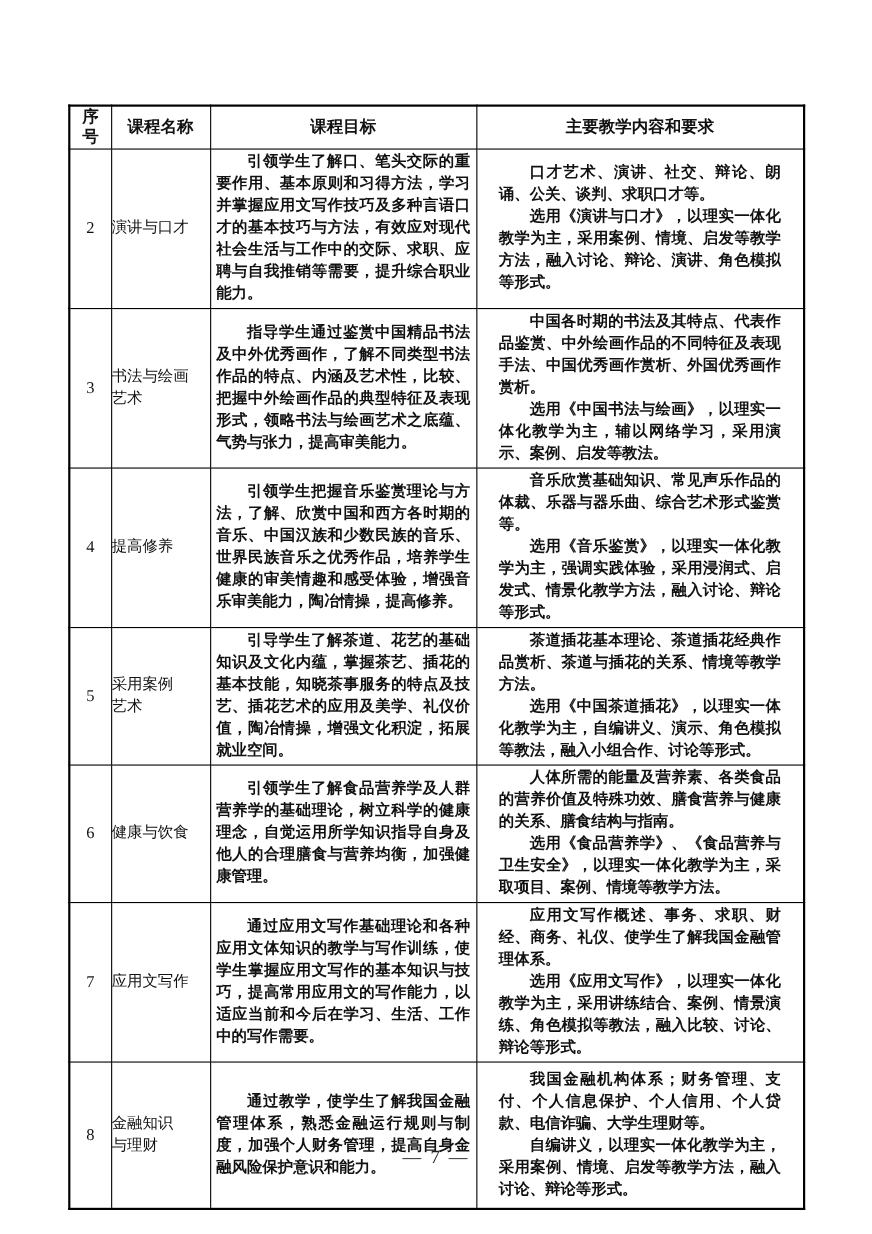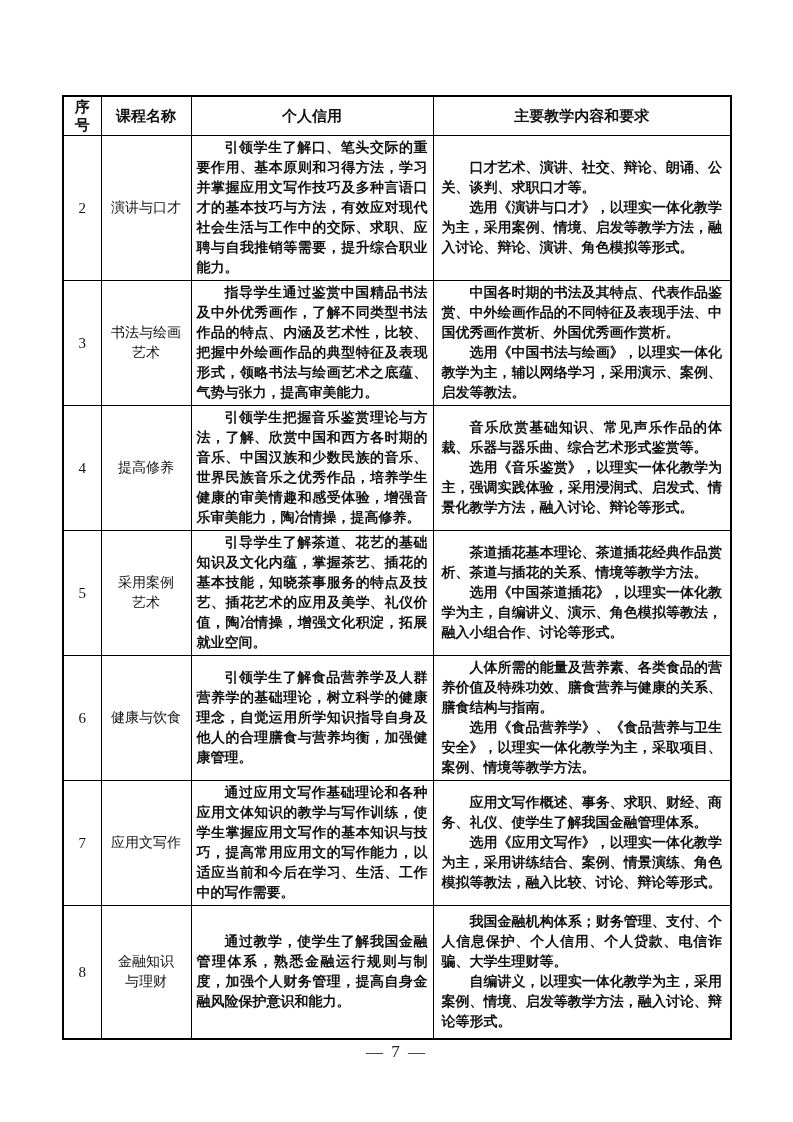--- a/index.html
+++ b/index.html
@@ -42,26 +42,26 @@
     height: 38px;
     white-space: pre-line;
     padding: 1px 2px;
   }
   td.cell-no {
     text-align: center;
     font-size: 15px;
     font-family: "Liberation Serif", "DejaVu Serif", serif;
   }
   td.cell-name {
-    text-align: center;
+    text-align: left;
     white-space: pre-line;
     padding: 2px 0;
   }
   td.cell-obj { padding: 2px 5px; }
-  td.cell-req { padding: 2px 8px; }
+  td.cell-req { padding: 2px 20px; }
   td.cell-obj p, td.cell-req p {
     margin: 0;
     text-align: justify;
     text-indent: 2em;
     word-break: break-all;
     font-weight: bold;
   }
   .page-footer {
     position: absolute;
     left: 0;
@@ -83,21 +83,21 @@
       <col class="c-no">
         <col class="c-name">
         <col class="c-obj">
         <col class="c-req">
     </colgroup>
     <thead>
       <tr>
         <th>序
 号</th>
         <th>课程名称</th>
-        <th>个人信用</th>
+        <th>课程目标</th>
         <th>主要教学内容和要求</th>
       </tr>
     </thead>
     <tbody>
       <tr style="height:122px;">
         <td class="cell-no">2</td>
         <td class="cell-name">演讲与口才</td>
         <td class="cell-obj">
             <p>引领学生了解口、笔头交际的重要作用、基本原则和习得方法，学习并掌握应用文写作技巧及多种言语口才的基本技巧与方法，有效应对现代社会生活与工作中的交际、求职、应聘与自我推销等需要，提升综合职业能力。</p>
           </td>

